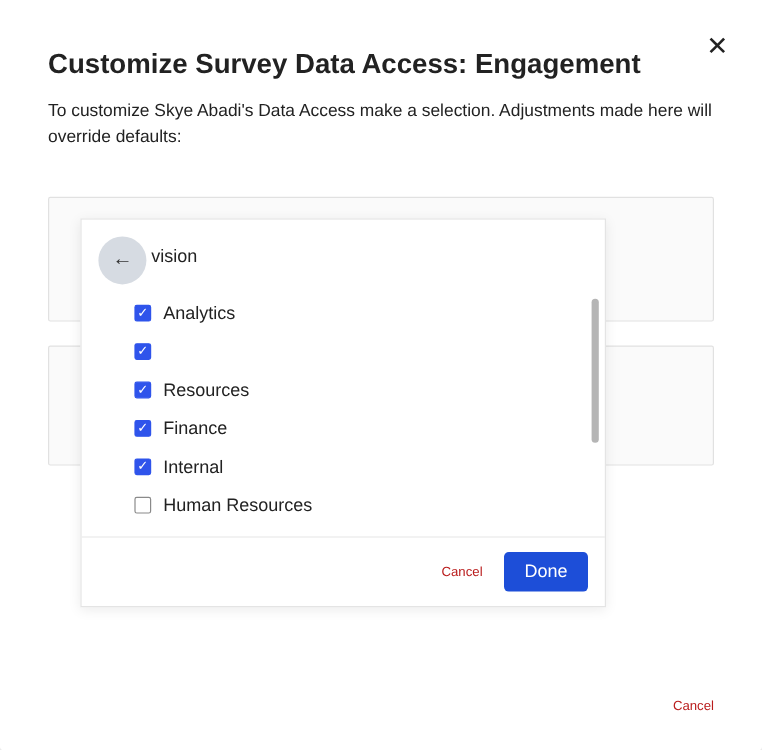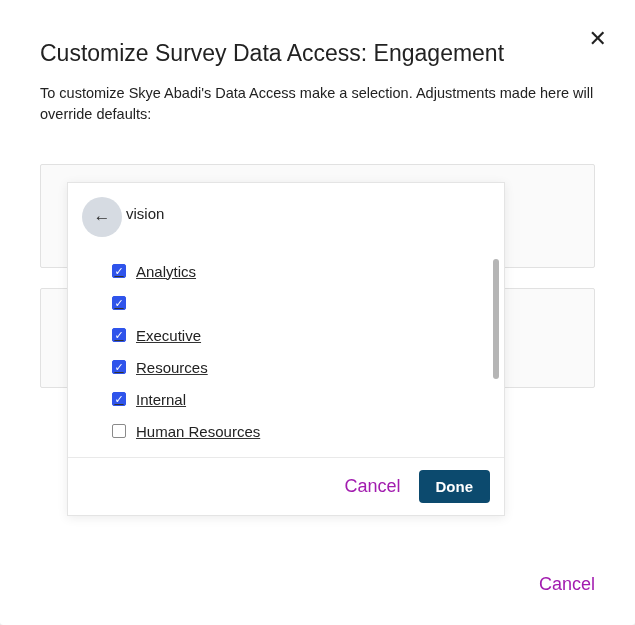--- a/index.html
+++ b/index.html
@@ -24,21 +24,21 @@
       position: absolute;
       top: 28px;
       right: 28px;
       font-size: 22px;
       color: #222;
       cursor: pointer;
       line-height: 1;
     }
     .modal-title {
       font-size: 23px;
-      font-weight: 400;
+      font-weight: 700;
       color: #222;
       margin-bottom: 16px;
     }
     .modal-desc {
       font-size: 14.5px;
       color: #222;
       line-height: 1.45;
       margin-bottom: 39px;
     }
     .placeholder-box {
@@ -51,33 +51,33 @@
     .ph2 { height: 100px; }
     .footer-row {
       position: absolute;
       bottom: 30px;
       right: 40px;
       display: flex;
       align-items: center;
       gap: 22px;
     }
     .link-btn {
-      color: #a21caf;
-      font-size: 18px;
+      color: #b91c1c;
+      font-size: 11px;
       cursor: pointer;
       background: none;
       border: none;
     }
     .primary-btn {
-      background: #0c4a6e;
+      background: #1d4ed8;
       color: #fff;
       border: none;
       border-radius: 4px;
       font-size: 15.5px;
-      font-weight: 700;
+      font-weight: 400;
       padding: 10px 20px;
       cursor: pointer;
     }
 
     
     .popover {
       position: absolute;
       top: 182px;
       left: 67px;
       width: 438px;
@@ -106,33 +106,32 @@
     .back-circle span {
       font-size: 17px;
       color: #333;
       position: relative;
       top: -1px;
     }
     .category-label-row {
       padding-left: 58px;
       font-size: 15px;
       color: #222;
-      margin-bottom: 28px;
+      margin-bottom: 18px;
       height: 28px;
       display:flex;
       align-items:center;
     }
     .list-container {
       position: relative;
       max-height: 222px;
       overflow: hidden;
     }
     .list-items {
       padding: 0 12px 0 44px;
-      text-decoration: underline;
     }
     .list-item {
       display:flex;
       align-items:center;
       gap: 10px;
       height: 32px;
       font-size: 15px;
       color: #222;
     }
     .cb {
@@ -205,25 +204,25 @@
       <div class="list-items" id="list-items">
           <div class="list-item">
             <div class="cb checked"></div>
             <span>Analytics</span>
           </div>
           <div class="list-item">
             <div class="cb checked"></div>
           </div>
           <div class="list-item">
             <div class="cb checked"></div>
-            <span>Executive</span>
-          </div>
-          <div class="list-item">
-            <div class="cb checked"></div>
             <span>Resources</span>
+          </div>
+          <div class="list-item">
+            <div class="cb checked"></div>
+            <span>Finance</span>
           </div>
           <div class="list-item">
             <div class="cb checked"></div>
             <span>Internal</span>
           </div>
           <div class="list-item">
             <div class="cb"></div>
             <span>Human Resources</span>
           </div>
         </div>

